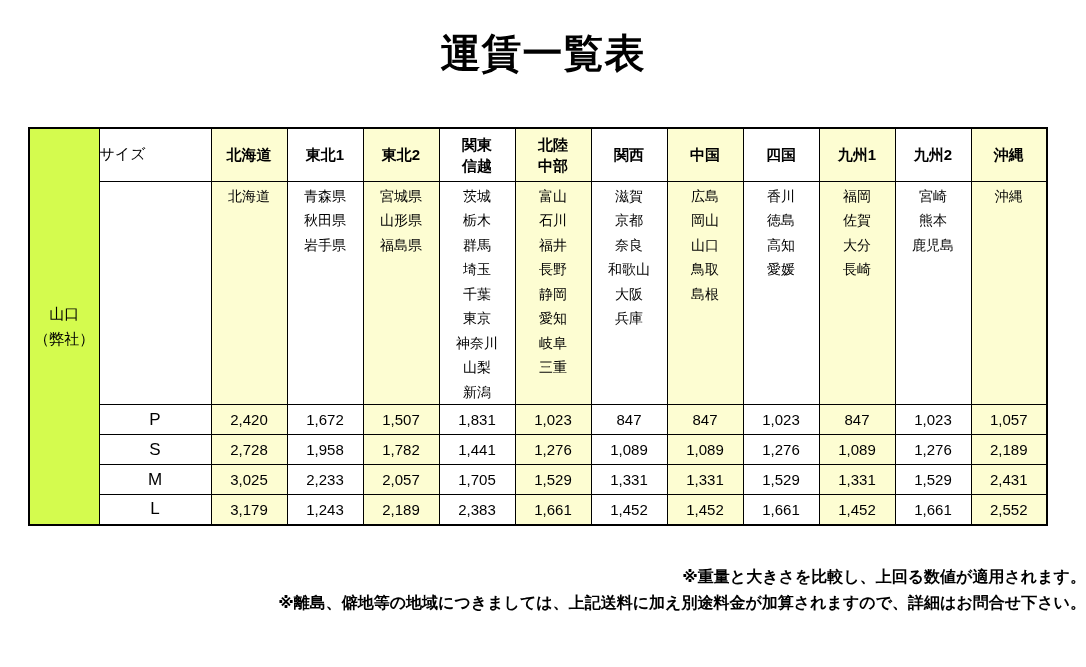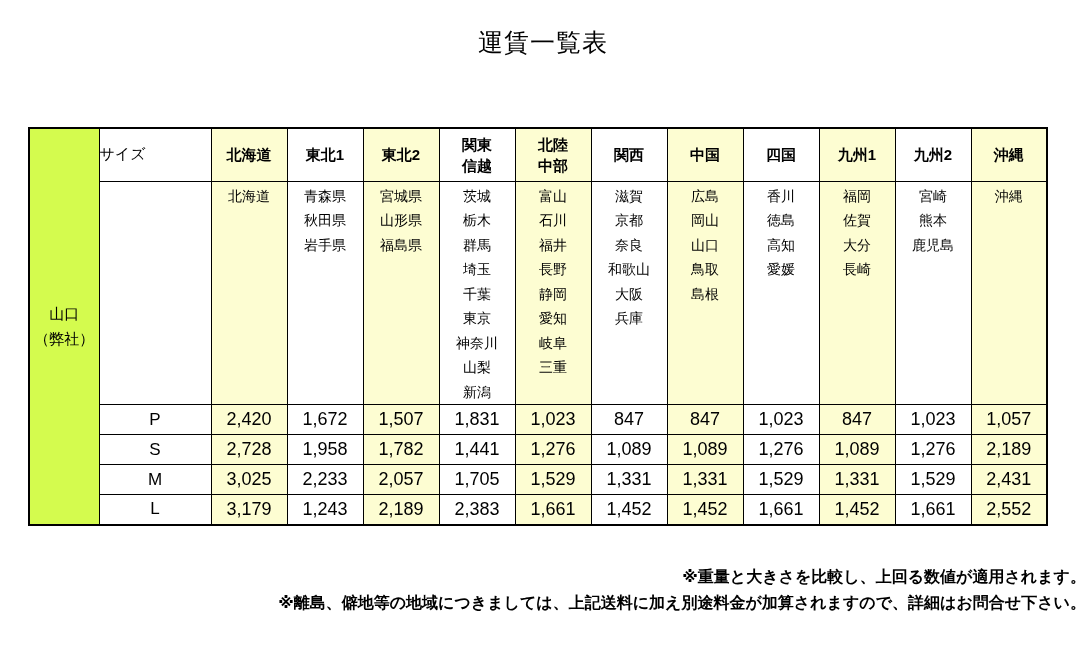--- a/index.html
+++ b/index.html
@@ -13,22 +13,22 @@
     background: #ffffff;
     font-family: "Liberation Sans", "DejaVu Sans", sans-serif;
     color: #000;
     position: relative;
     overflow: hidden;
   }
   .page-title {
     position: absolute;
     top: 26px; left: 0; width: 100%;
     text-align: center;
-    font-size: 25px;
-    font-weight: normal;
+    font-size: 40px;
+    font-weight: bold;
     letter-spacing: 1px;
   }
   table.rate-table {
     position: absolute;
     left: 28px; top: 127px;
     border-collapse: collapse;
     table-layout: fixed;
     width: 1018px;
     border: 2px solid var(--border-color);
   }
@@ -70,21 +70,21 @@
     white-space: pre-line;
   }
   td.size-label {
     text-align: center;
     vertical-align: middle;
     font-size: 17px;
   }
   td.price {
     text-align: center;
     vertical-align: middle;
-    font-size: 18px;
+    font-size: 15px;
   }
   .notes {
     position: absolute;
     top: 564px; left: 0; width: 100%;
     text-align: right;
     font-size: 16px;
     font-weight: bold;
     line-height: 26px;
   }
 </style>

